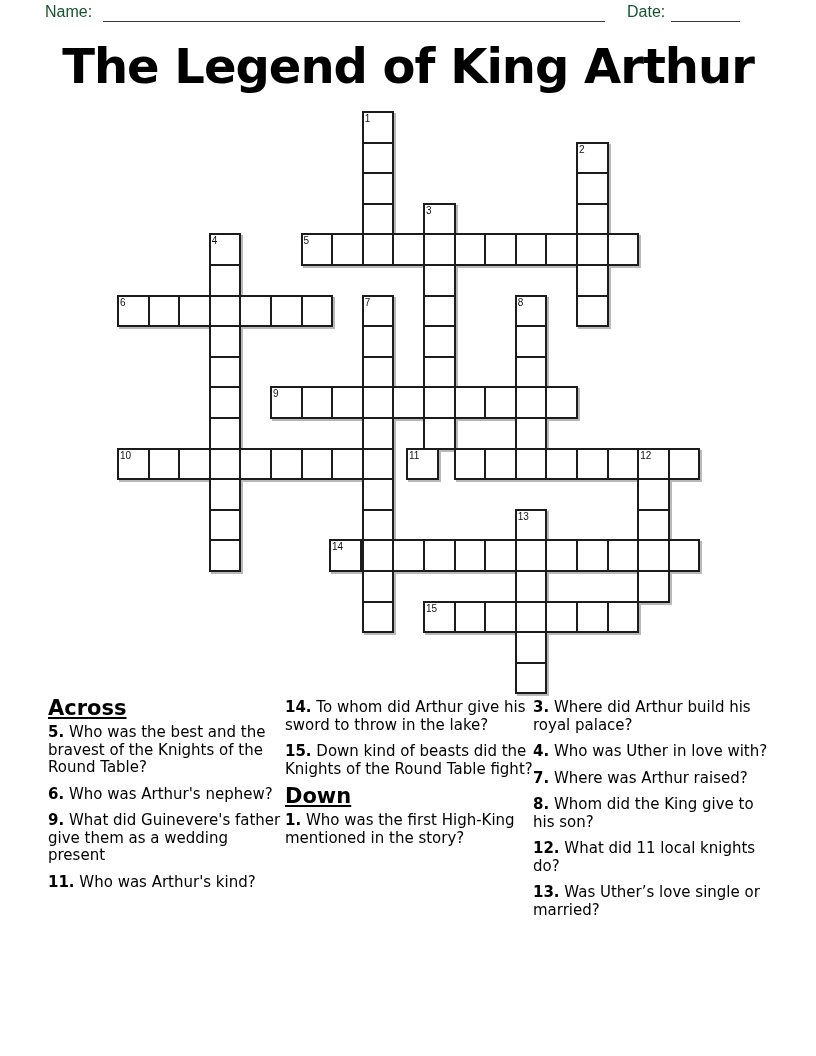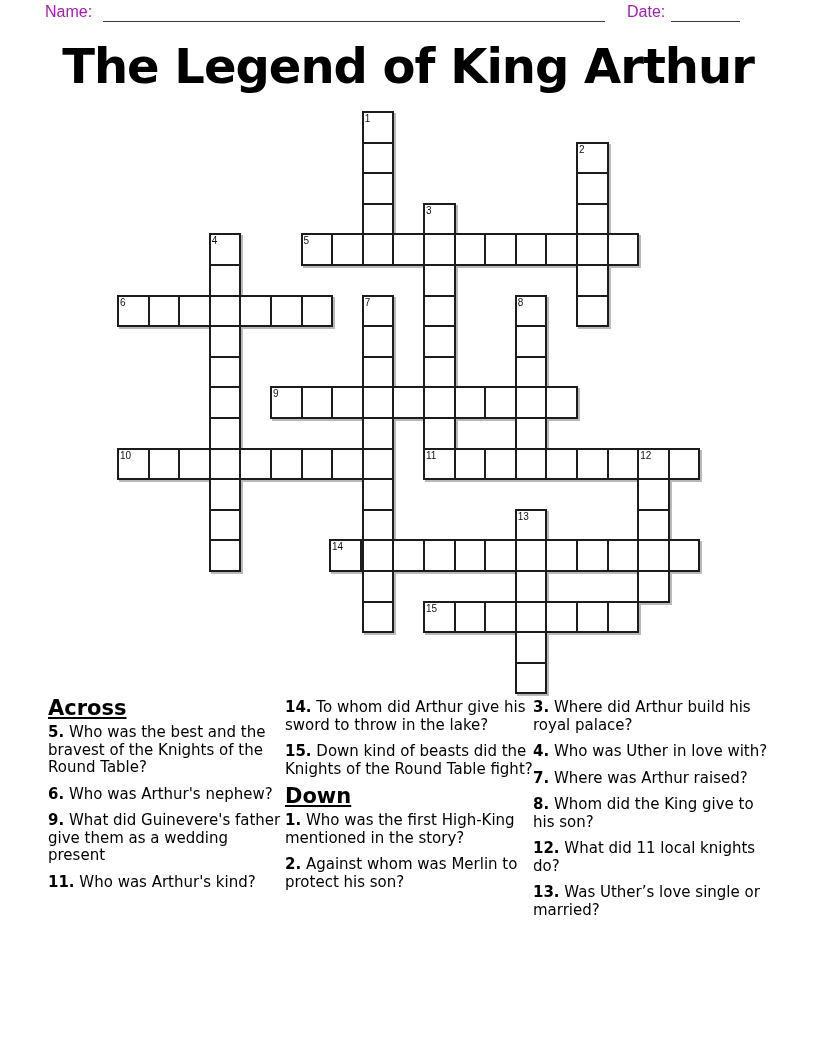--- a/index.html
+++ b/index.html
@@ -3,21 +3,21 @@
 <meta charset="utf-8">
 <style>
   html,body{margin:0;padding:0;background:#fff;}
   .sheet{
     position:relative;width:816px;height:1056px;background:#fff;overflow:hidden;
     font-family:"DejaVu Sans",sans-serif;color:#000;
   }
   
   .hdr-label{
     position:absolute;top:3px;font-family:"Liberation Sans",sans-serif;
-    font-size:16px;color:#a21caf;white-space:nowrap;
+    font-size:16px;color:#14532d;white-space:nowrap;
   }
   .blank-line{position:absolute;top:4px;height:17px;border-bottom:1.5px solid #3a3a3a;}
   .name-blank{left:103px;width:502px;}
   .date-blank{left:671px;width:69px;}
   
   .title{
     position:absolute;top:38px;left:0;width:816px;margin:0;text-align:center;
     font-family:"DejaVu Sans",sans-serif;font-weight:700;font-size:48px;
     letter-spacing:-1px;color:#000;
   }
@@ -134,21 +134,21 @@
         <span class="cellnum">10</span>
       </div>
       <div class="cell" style="left: 30.6px; top: 336.6px;"></div>
       <div class="cell" style="left: 61.2px; top: 336.6px;"></div>
       <div class="cell" style="left: 91.8px; top: 336.6px;"></div>
       <div class="cell" style="left: 122.4px; top: 336.6px;"></div>
       <div class="cell" style="left: 153px; top: 336.6px;"></div>
       <div class="cell" style="left: 183.6px; top: 336.6px;"></div>
       <div class="cell" style="left: 214.2px; top: 336.6px;"></div>
       <div class="cell" style="left: 244.8px; top: 336.6px;"></div>
-      <div class="cell" style="left: 306px; top: 336.6px; padding-left: 12px;">
+      <div class="cell" style="left: 289px; top: 336.6px; padding-left: 12px;">
         <span class="cellnum">11</span>
       </div>
       <div class="cell" style="left: 336.6px; top: 336.6px;"></div>
       <div class="cell" style="left: 367.2px; top: 336.6px;"></div>
       <div class="cell" style="left: 397.8px; top: 336.6px;"></div>
       <div class="cell" style="left: 428.4px; top: 336.6px;"></div>
       <div class="cell" style="left: 459px; top: 336.6px;"></div>
       <div class="cell" style="left: 489.6px; top: 336.6px;"></div>
       <div class="cell" style="left: 520.2px; top: 336.6px;">
         <span class="cellnum">12</span>
@@ -201,21 +201,20 @@
         <div class="clue"><span class="cnum">5.</span><span class="ctext"> Who was the best and the bravest of the Knights of the Round Table?</span></div>
         <div class="clue"><span class="cnum">6.</span><span class="ctext"> Who was Arthur's nephew?</span></div>
         <div class="clue"><span class="cnum">9.</span><span class="ctext"> What did Guinevere's father give them as a wedding present</span></div>
         <div class="clue"><span class="cnum">11.</span><span class="ctext"> Who was Arthur's kind?</span></div>
       </div>
       <div class="clue-col" style="left: 285px; width: 250px;">
         <div class="clue"><span class="cnum">14.</span><span class="ctext"> To whom did Arthur give his sword to throw in the lake?</span></div>
         <div class="clue"><span class="cnum">15.</span><span class="ctext"> Down kind of beasts did the Knights of the Round Table fight?</span></div>
         <div class="clue-heading">Down</div>
         <div class="clue"><span class="cnum">1.</span><span class="ctext"> Who was the first High-King mentioned in the story?</span></div>
-        <div class="clue"><span class="cnum">2.</span><span class="ctext"> Against whom was Merlin to protect his son?</span></div>
       </div>
       <div class="clue-col" style="left: 533px; width: 242px;">
         <div class="clue"><span class="cnum">3.</span><span class="ctext"> Where did Arthur build his royal palace?</span></div>
         <div class="clue"><span class="cnum">4.</span><span class="ctext"> Who was Uther in love with?</span></div>
         <div class="clue"><span class="cnum">7.</span><span class="ctext"> Where was Arthur raised?</span></div>
         <div class="clue"><span class="cnum">8.</span><span class="ctext"> Whom did the King give to his son?</span></div>
         <div class="clue"><span class="cnum">12.</span><span class="ctext"> What did 11 local knights do?</span></div>
         <div class="clue"><span class="cnum">13.</span><span class="ctext"> Was Uther’s love single or married?</span></div>
       </div>
     </div>

